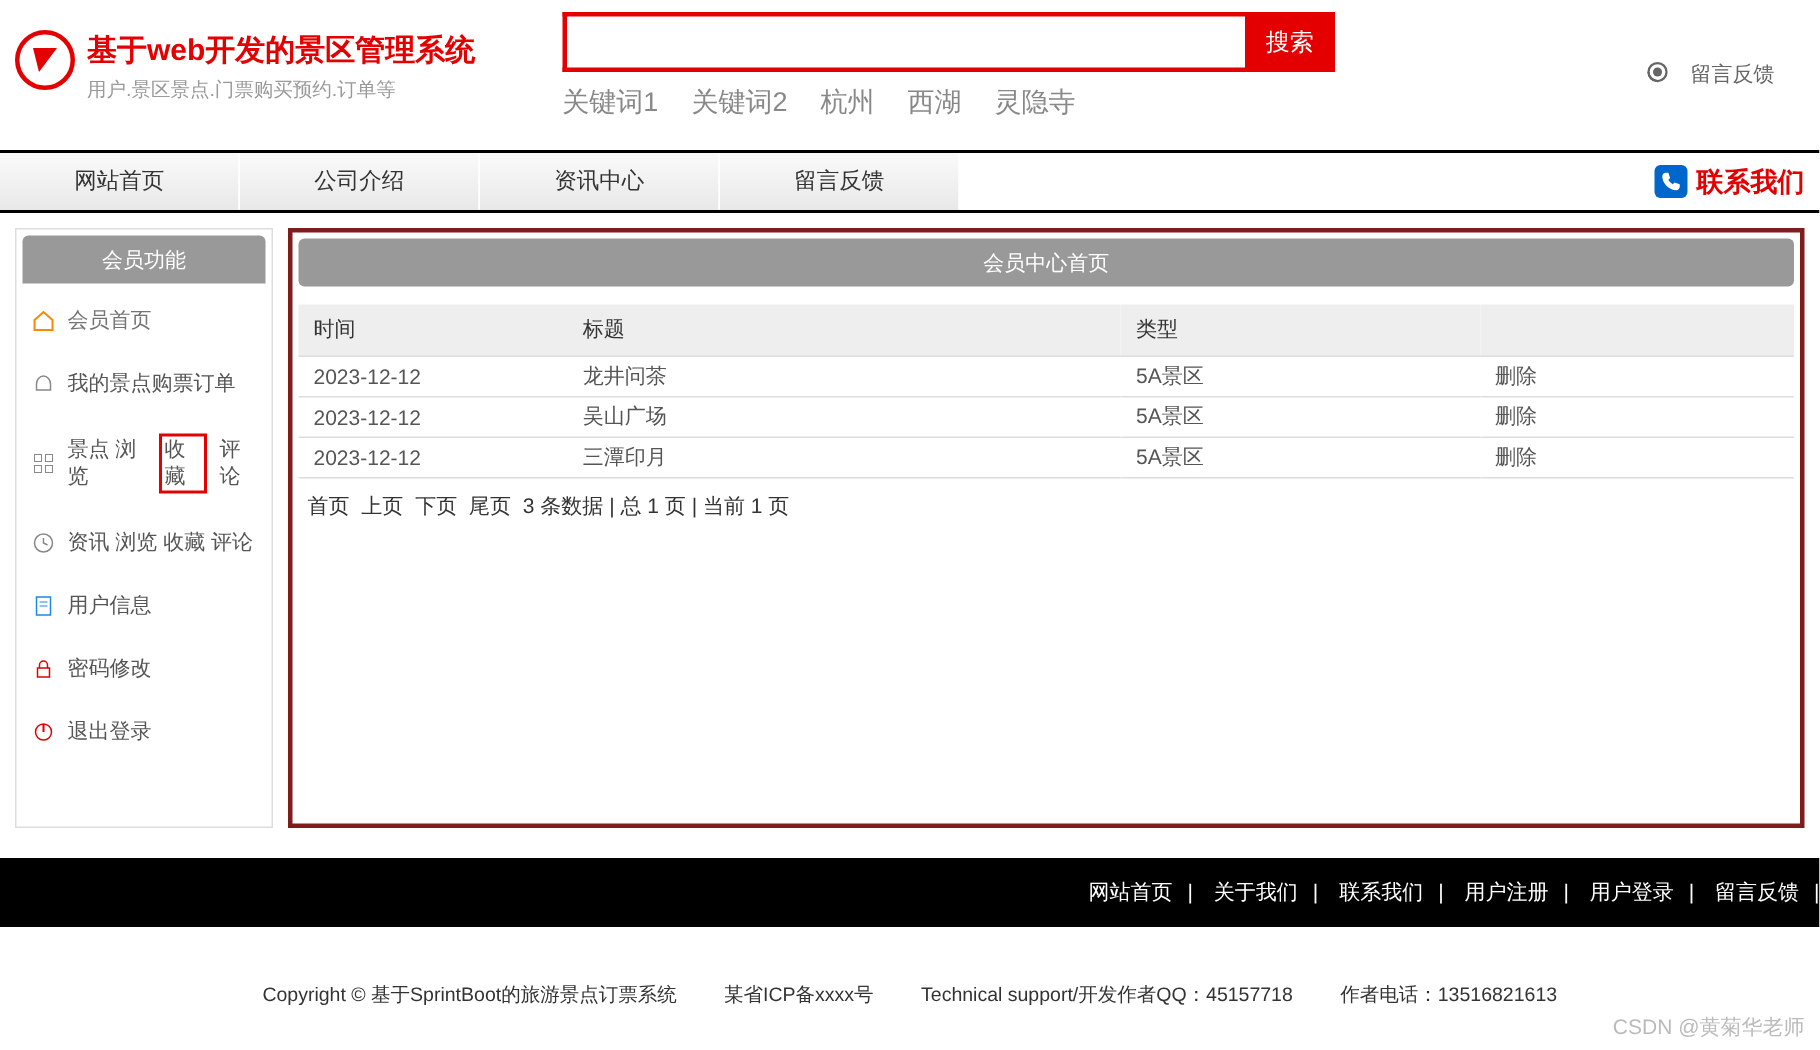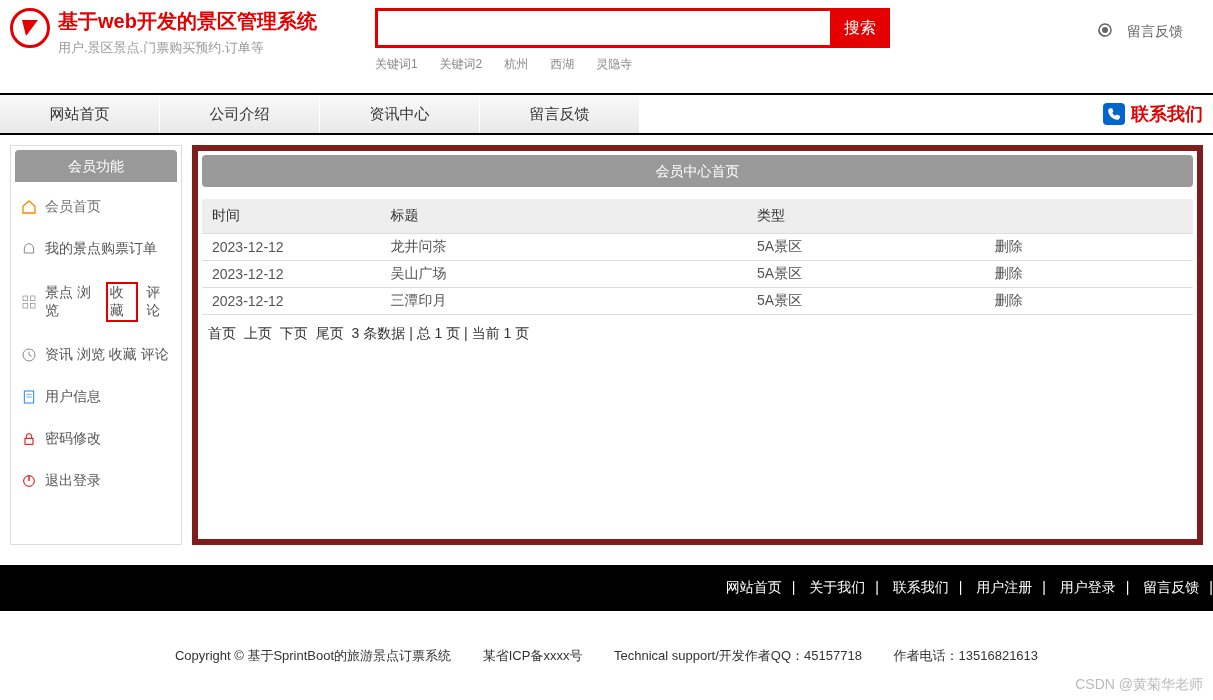--- a/index.html
+++ b/index.html
@@ -1,51 +1,51 @@
 <!DOCTYPE html>
 <html><head>
   <meta charset="utf-8">
   <style>
     * { box-sizing: border-box; margin: 0; padding: 0; }
     body { font-family: Arial, "Microsoft YaHei", sans-serif; font-size: 14px; color: #333; background: #fff; width: 1213px; }
     
-    .header-top { display: flex; align-items: flex-start; padding: 8px 10px 0 10px; gap: 18px; }
+    .header-top { display: flex; align-items: center; padding: 8px 10px 0 10px; gap: 18px; }
     .logo-area { display: flex; align-items: flex-start; gap: 8px; }
     .logo-circle { width: 40px; height: 40px; border-radius: 50%; border: 3px solid #e40000; position: relative; display: flex; align-items: center; justify-content: center; }
     .logo-circle svg { width: 24px; height: 24px; }
     .title-block { display: flex; flex-direction: column; }
     .title-main { color: #e40000; font-weight: bold; font-size: 20px; }
     .title-sub { color: #999; font-size: 13px; margin-top: 4px; }
     
     .search-area { margin-left: 40px; }
     .search-row { display: flex; }
     .search-input { width: 455px; height: 40px; border: 3px solid #e40000; border-right: none; outline: none; padding: 0 8px; font-size: 14px; }
     .search-btn { width: 60px; height: 40px; background: #e40000; color: #fff; border: none; font-size: 16px; cursor: pointer; }
-    .keyword-row { display: flex; gap: 22px; margin-top: 8px; color: #888; font-size: 12px; }
+    .keyword-row { display: flex; gap: 22px; margin-top: 8px; color: #888; font-size: 18px; }
     .keyword-row span { cursor: pointer; }
     
     .feedback-area { margin-left: auto; display: flex; align-items: center; gap: 10px; padding-top: 12px; padding-right: 20px; }
     .feedback-link { color: #666; font-size: 14px; cursor: pointer; }
     .headset-icon { width: 24px; height: 24px; }
     
     .nav-bar { margin-top: 20px; border-top: 2px solid #000; border-bottom: 2px solid #000; background: #fff; display: flex; align-items: center; height: 42px; position: relative; }
     .nav-items { display: flex; }
     .nav-item { width: 160px; text-align: center; line-height: 38px; background: linear-gradient(#fafafa,#e8e8e8); border-right: 1px solid #fff; color: #333; font-size: 15px; cursor: pointer; }
     .contact-us { margin-left: auto; display: flex; align-items: center; gap: 6px; padding-right: 10px; color: #e40000; font-weight: bold; font-size: 18px; }
     .phone-icon { width: 22px; height: 22px; background: #0066cc; border-radius: 4px; display: flex; align-items: center; justify-content: center; }
     
     .main-wrap { display: flex; gap: 10px; padding: 10px; min-height: 420px; }
     .sidebar { width: 172px; border: 1px solid #ddd; background: #fff; }
     .sidebar-head { background: #999; color: #fff; text-align: center; height: 32px; line-height: 32px; font-size: 14px; border-radius: 4px 4px 0 0; margin: 4px; }
     .side-item { display: flex; align-items: center; gap: 8px; padding: 12px 10px; cursor: pointer; color: #555; font-size: 14px; }
     .side-item.active { color: #737373; text-align: right; }
     .side-icon { width: 16px; height: 16px; display: inline-flex; align-items: center; justify-content: center; }
     .highlight-box { border: 2px solid #e40000; padding: 0 2px; }
     
-    .content { flex: 1; border: 6px solid #7f1d1d; background: #fff; padding: 4px; }
+    .content { flex: 1; border: 3px solid #7f1d1d; background: #fff; padding: 4px; }
     .content-head { background: #999; color: #fff; text-align: center; height: 32px; line-height: 32px; font-size: 14px; border-radius: 4px; }
     .tbl { width: 100%; border-collapse: collapse; margin-top: 12px; }
     .tbl th { background: #eee; text-align: left; padding: 8px 10px; font-weight: normal; color: #333; border-bottom: 1px solid #ddd; }
     .tbl td { padding: 4px 10px; border-bottom: 1px solid #ddd; color: #555; }
     .del-link { color: #555; cursor: pointer; }
     .pager { padding: 10px 6px; color: #333; font-size: 14px; }
     .pager span { cursor: pointer; margin-right: 4px; }
     
     .footer-black { background: #000; color: #fff; text-align: right; padding: 14px 0; margin-top: 10px; }
     .footer-black a { color: #fff; margin: 0 10px; font-size: 14px; }

